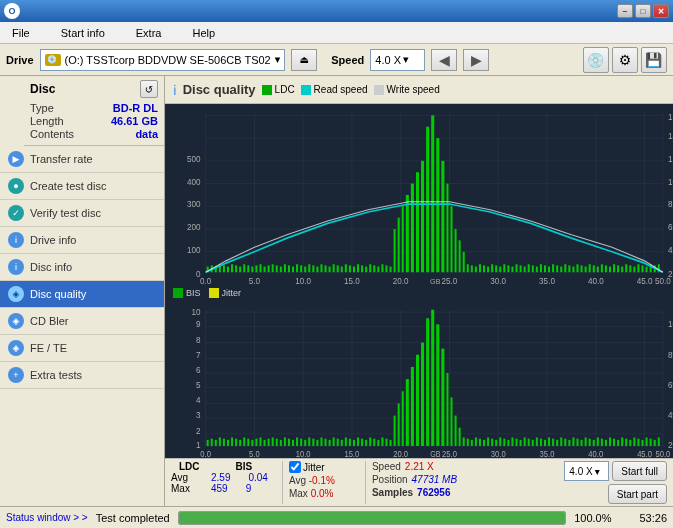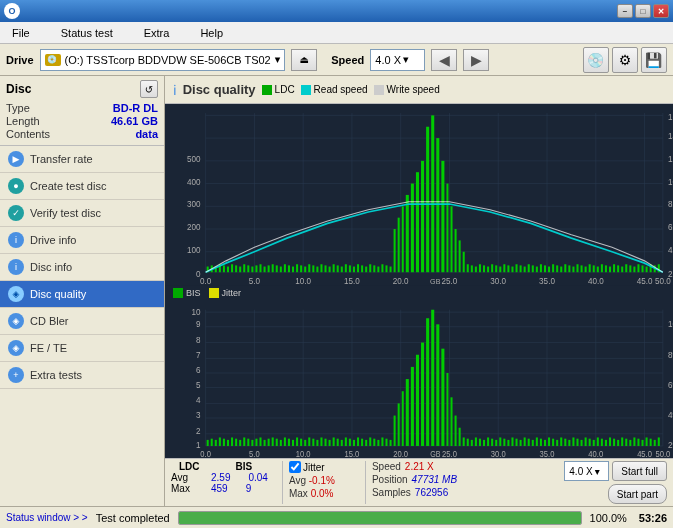--- a/index.html
+++ b/index.html
@@ -86,20 +86,21 @@
       border-right: 1px solid #aca899;
       display: flex;
       flex-direction: column;
     }
 
     
     .disc-panel {
       background: #ece9d8;
       padding: 4px 6px;
       border-bottom: 1px solid #bbb;
+      margin-left: 24px;
     }
     .disc-panel-header {
       display: flex; align-items: center; justify-content: space-between; margin-bottom: 4px;
     }
     .disc-title { font-size: 12px; font-weight: bold; }
     .refresh-btn { width: 18px; height: 18px; background: linear-gradient(to bottom, #f5f5f5, #ddd); border: 1px solid #999; border-radius: 2px; display: flex; align-items: center; justify-content: center; font-size: 10px; cursor: pointer; }
     .disc-row { display: flex; justify-content: space-between; margin-bottom: 1px; font-size: 11px; align-items: center; }
     .disc-row-label { color: #333; }
     .disc-row-value { color: #0000cc; font-weight: bold; }
     .disc-label-row { display: flex; justify-content: space-between; align-items: center; margin-top: 2px; }
@@ -127,21 +128,21 @@
       display: flex;
       align-items: center;
       padding: 0 6px;
       gap: 8px;
       font-size: 11px;
     }
     .status-left { display: flex; align-items: center; gap: 4px; }
     .status-btn { font-size: 10px; color: #0000cc; cursor: pointer; }
     .progress-bar-outer { flex: 1; height: 14px; background: #c0c0c0; border: 1px solid #999; border-radius: 2px; overflow: hidden; }
     .progress-bar-inner { height: 100%; background: #4aad4a; }
-    .status-time { font-size: 11px; font-weight: bold; margin-left: 4px; }
+    .status-time { font-size: 11px; font-weight: normal; margin-left: 20px; }
 
     
     .chart-area {
       flex: 1;
       background: #fff;
       display: flex;
       flex-direction: column;
       overflow: hidden;
     }
 
@@ -170,21 +171,21 @@
       gap: 4px;
     }
     .stats-header { font-size: 10px; font-weight: bold; text-align: center; padding: 0 8px; }
     .stats-val { font-size: 10px; text-align: center; color: #0000cc; padding: 0 8px; }
     .stats-divider { width: 1px; background: #bbb; align-self: stretch; margin: 0 2px; }
     .start-full-btn {
       background: linear-gradient(to bottom, #f5f5f5, #ddd); border: 1px solid #999; border-radius: 3px;
       padding: 2px 8px; font-size: 10px; cursor: pointer; height: 20px;
     }
     .start-part-btn {
-      background: linear-gradient(to bottom, #f5f5f5, #ddd); border: 1px solid #999; border-radius: 8px;
+      background: linear-gradient(to bottom, #f5f5f5, #ddd); border: 1px solid #999; border-radius: 3px;
       padding: 2px 8px; font-size: 10px; cursor: pointer; height: 20px;
     }
     .speed-combo {
       background: white; border: 1px solid #7f9db9; height: 20px; padding: 0 4px; font-size: 10px;
       display: flex; align-items: center; gap: 2px; min-width: 45px;
     }
   </style>
 </head>
 <body>
 
@@ -194,21 +195,21 @@
   </div>
   <div class="title-bar-buttons">
     <div class="tb-btn">−</div>
     <div class="tb-btn">□</div>
     <div class="tb-btn close">✕</div>
   </div>
 </div>
 
 <div class="menu-bar">
   <span class="menu-item">File</span>
-  <span class="menu-item">Status test</span>
+  <span class="menu-item">Start info</span>
   <span class="menu-item">Extra</span>
   <span class="menu-item">Help</span>
 </div>
 
 <div class="drive-bar">
   <span class="drive-label">Drive</span>
   <div class="drive-select">
     <div class="drive-icon">💿</div>
     <span>(O:)  TSSTcorp BDDVDW SE-506CB TS02</span>
     <span style="margin-left:auto">▾</span>
@@ -705,21 +706,21 @@
       <div class="stats-divider"></div>
       <div style="display:flex;flex-direction:column;gap:2px;min-width:90px;">
         <div style="font-size:10px;display:flex;gap:4px;">
           <span style="color:#333;">Speed</span>
           <span style="color:#cc0000;">2.21 X</span>
         </div>
         <div style="font-size:10px;display:flex;gap:4px;">
           <span style="color:#333;">Position</span>
           <span style="color:#0000cc;font-style:italic;">47731 MB</span>
         </div>
-        <div style="font-size:10px;display:flex;gap:4px;">
+        <div style="font-size:10px;display:flex;gap:4px;font-weight:bold;">
           <span style="color:#333;">Samples</span>
           <span style="color:#0000cc;">762956</span>
         </div>
       </div>
       <div style="margin-left:auto;display:flex;flex-direction:column;gap:3px;align-items:flex-end;">
         <div style="display:flex;align-items:center;gap:3px;">
           <div class="speed-combo">
             <span>4.0 X</span>
             <span>▾</span>
           </div>

